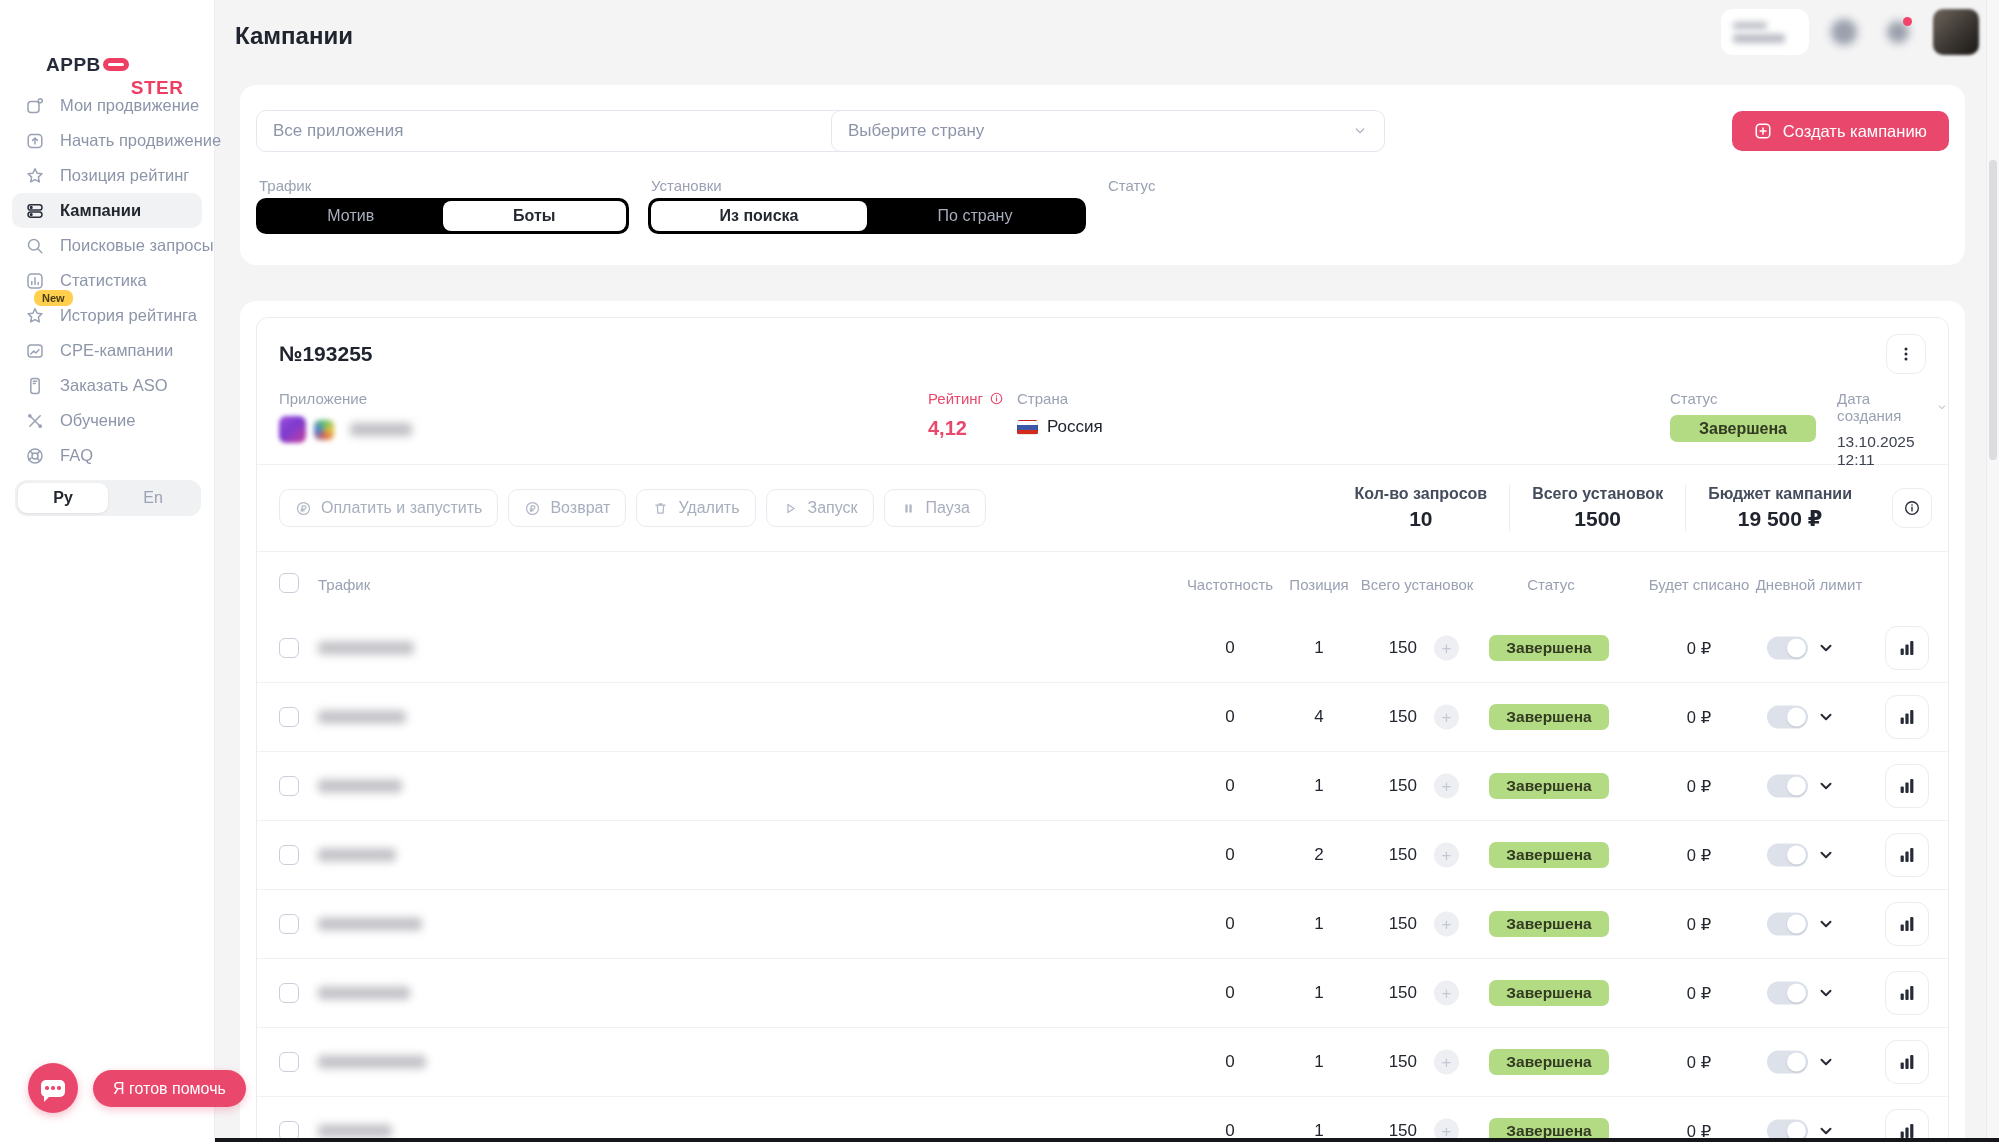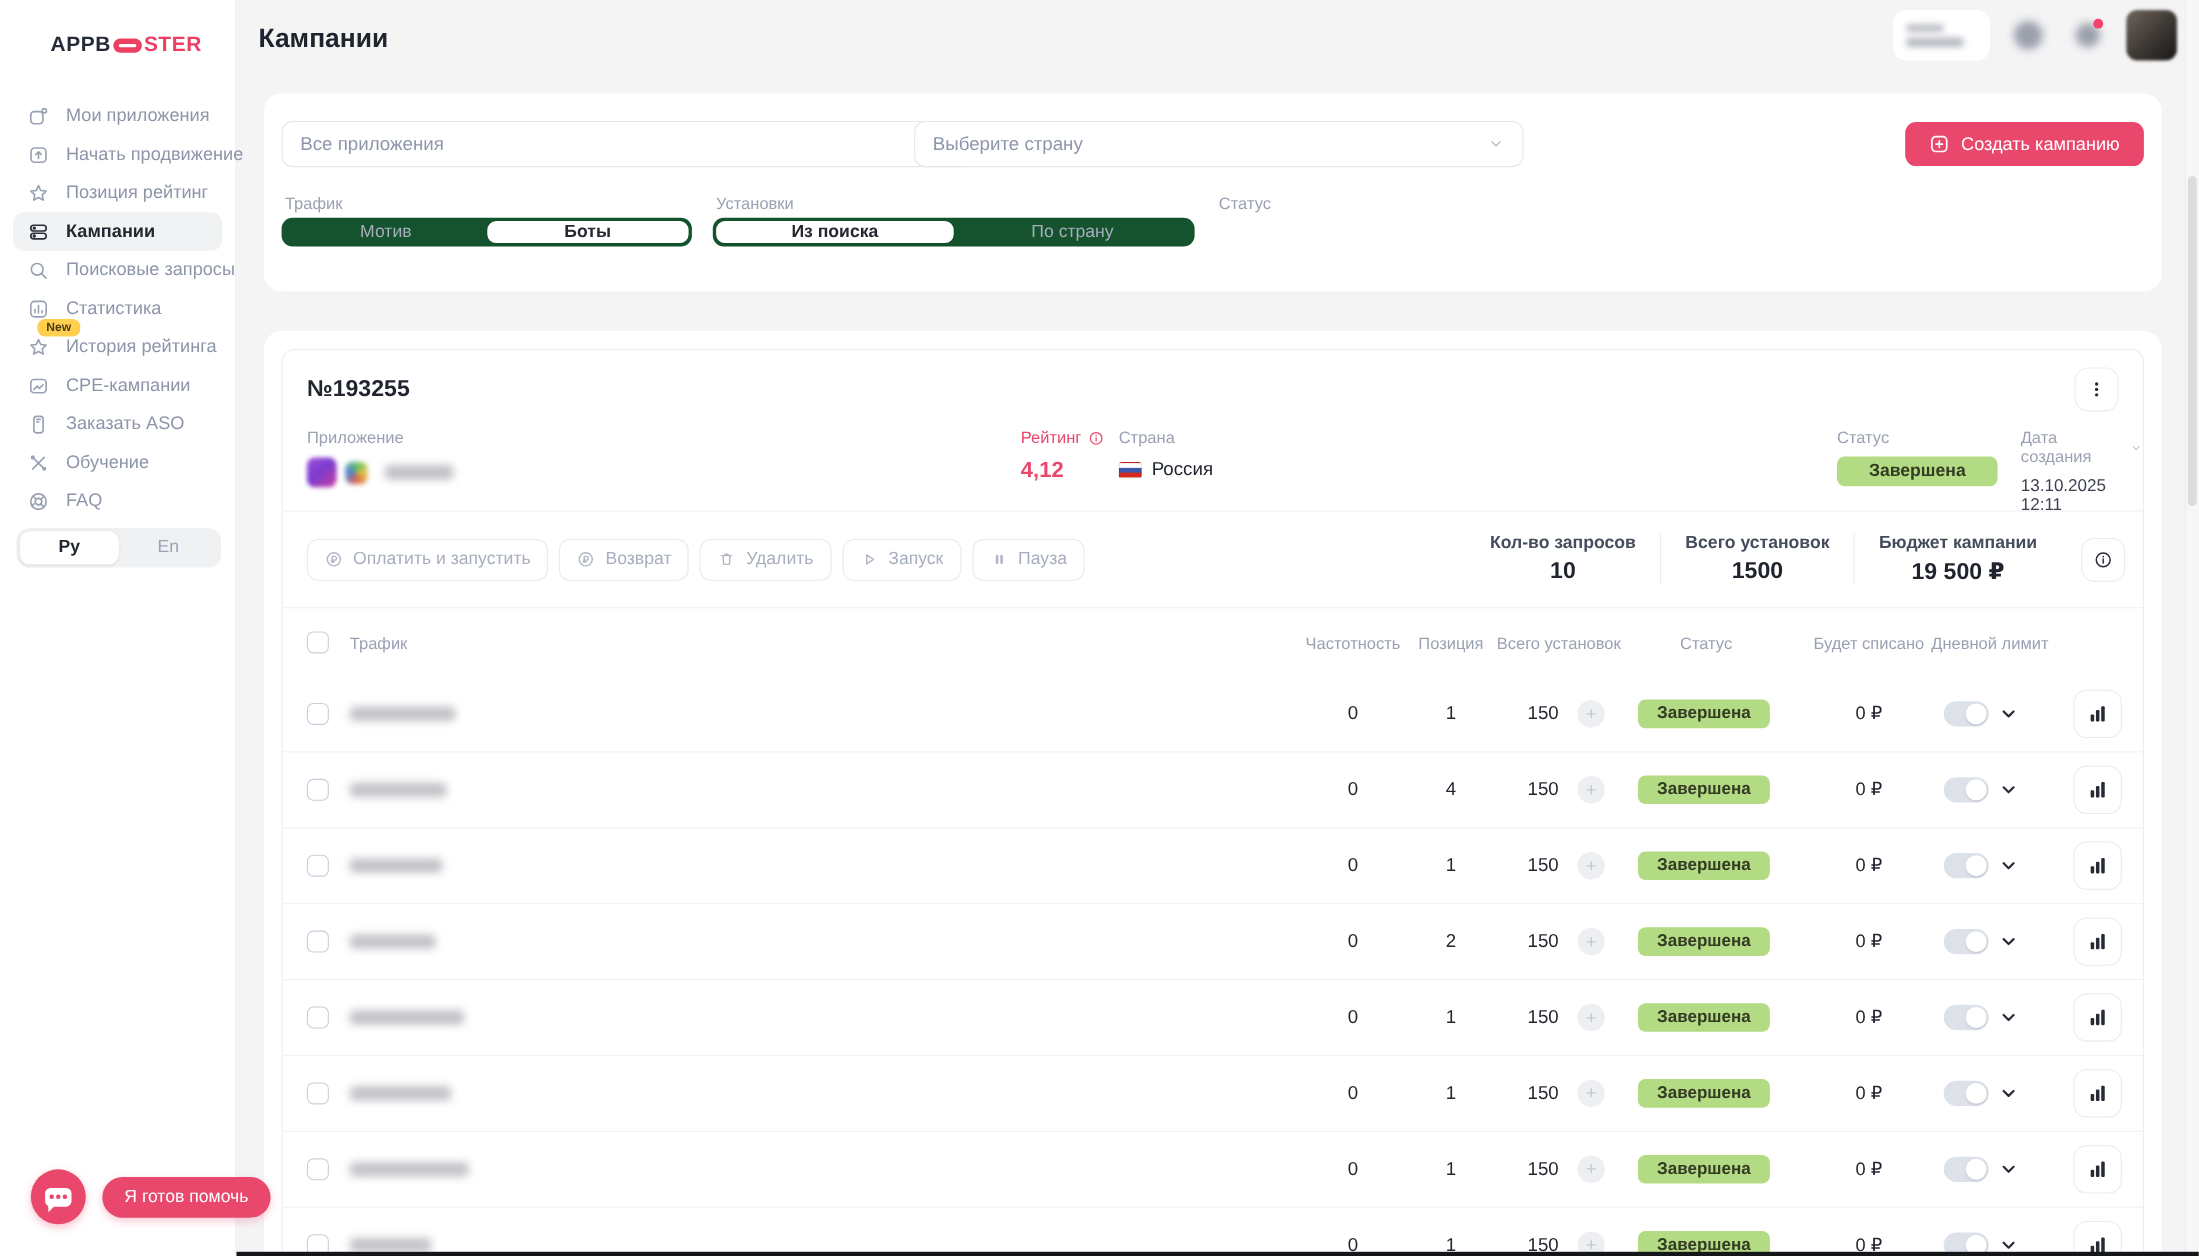--- a/index.html
+++ b/index.html
@@ -4,21 +4,21 @@
 <style>
   * { box-sizing: border-box; margin: 0; padding: 0; }
   html,body { background:#e9e9eb; }
   body { font-family:"Liberation Sans","DejaVu Sans",sans-serif; }
   .screen { position:relative; width:1999px; height:1142px; background:#f4f4f5; overflow:hidden; }
 
   
   .sidebar { position:absolute; left:0; top:0; width:215px; height:100%; background:#ffffff; border-right:1px solid #ededef; z-index:5; }
   .logo { position:absolute; left:46px; top:30px; font-size:19px; font-weight:800; letter-spacing:.5px; color:#262b3a; display:flex; align-items:center; white-space:nowrap; cursor:pointer; }
   .logo .logo-o { display:inline-block; width:26px; height:13px; border:5px solid #ee3f63; border-radius:9px; margin:0 2px; }
-  .logo .logo-suffix { color:#ee3f63; }
+  .logo .logo-suffix { color:#ee3f63;margin-top:47px; }
   .menu { position:absolute; left:0; top:88px; width:100%; }
   .s-item { position:relative; display:flex; align-items:center; gap:15px; height:35px; margin:0 12px; padding:0 13px; border-radius:10px; color:#8d95a9; cursor:pointer; }
   .s-item.active { background:#f1f2f4; color:#23272f; font-weight:700; }
   .s-item.active .s-icon { color:#2a2f3b; }
   .s-icon { width:20px; height:20px; color:#99a1b3; flex:0 0 20px; }
   .icon svg { width:100%; height:100%; display:block; }
   .s-label { font-size:16.5px; white-space:nowrap; }
   .s-badge { position:absolute; top:-8px; left:22px; background:#ffcf4d; color:#4a3c10; font-size:11px; font-weight:700; padding:2px 8px; border-radius:7px; }
   .lang-toggle { position:absolute; left:15px; top:480px; width:186px; height:36px; background:#f0f1f3; border-radius:12px; display:flex; padding:3px; cursor:pointer; }
   .lang { flex:1; display:flex; align-items:center; justify-content:center; font-size:16px; color:#9aa1b2; border-radius:9px; }
@@ -44,21 +44,21 @@
 
   
   .filter-card { position:absolute; left:25px; right:34px; top:85px; height:180px; background:#fff; border-radius:16px; padding:24px 16px; }
   .dd { position:absolute; height:42px; border:1px solid #e4e7ee; border-radius:10px; background:#fff; display:flex; align-items:center; padding:0 16px; font-size:17px; color:#8d95a9; cursor:pointer; }
   .dd .chev { margin-left:auto; width:16px; height:16px; color:#aab0be; }
   .dd-apps { left:16px; top:25px; width:628px; }
   .dd-country { left:591px; top:25px; width:554px; }
   .create-btn { position:absolute; right:16px; top:26px; height:40px; padding:0 22px; background:#e9486c; border-radius:10px; color:#fff; font-size:16.5px; display:flex; align-items:center; gap:11px; cursor:pointer; border:none; }
   .create-btn .icon { width:18px; height:18px; }
   .f-label { position:absolute; font-size:15px; color:#9aa1b2; }
-  .seg { position:absolute; height:26px; background:#14532d; border-radius:10px; display:flex; padding:3px; }
+  .seg { position:absolute; height:36px; background:#000000; border-radius:10px; display:flex; padding:3px; }
   .seg span { display:flex; align-items:center; justify-content:center; font-size:16px; color:#a7adbd; border-radius:8px; cursor:pointer; padding:0 10px; }
   .seg span.active { background:#fff; color:#23272f; font-weight:700; box-shadow:0 1px 3px rgba(30,35,50,.07); }
   .lbl-traffic { left:19px; top:92px; }  .seg-traffic { left:16px; top:113px; width:373px; }
   .seg-traffic span { flex:1; }
   .lbl-installs { left:411px; top:92px; } .seg-installs { left:408px; top:113px; width:438px; }
   .seg-installs span { flex:1; }
   .lbl-status { left:868px; top:92px; }
   .dd-status { left:865px; top:110px; width:264px; height:42px; }
   .dd-status .dd-value { color:#3a4050; }
 
@@ -142,21 +142,21 @@
     </div>
     <nav class="menu" id="sidebar-menu">
   <div class="s-item">
 
     <span class="icon s-icon">
             <svg viewBox="0 0 20 20" fill="none" stroke="currentColor" stroke-width="1.5" stroke-linecap="round" stroke-linejoin="round">
               <rect x="3" y="5.5" width="11" height="11" rx="3"></rect>
               <circle cx="15.3" cy="4.7" r="2"></circle>
             </svg>
           </span>
-    <span class="s-label">Мои приложения</span>
+    <span class="s-label">Мои продвижение</span>
   </div>
 
   <div class="s-item">
 
     <span class="icon s-icon">
             <svg viewBox="0 0 20 20" fill="none" stroke="currentColor" stroke-width="1.5" stroke-linecap="round" stroke-linejoin="round">
               <rect x="3.2" y="3.5" width="13.6" height="13" rx="3.5"></rect>
               <path d="M10 13V7.2M7.6 9.4 10 7l2.4 2.4"></path>
             </svg>
           </span>

